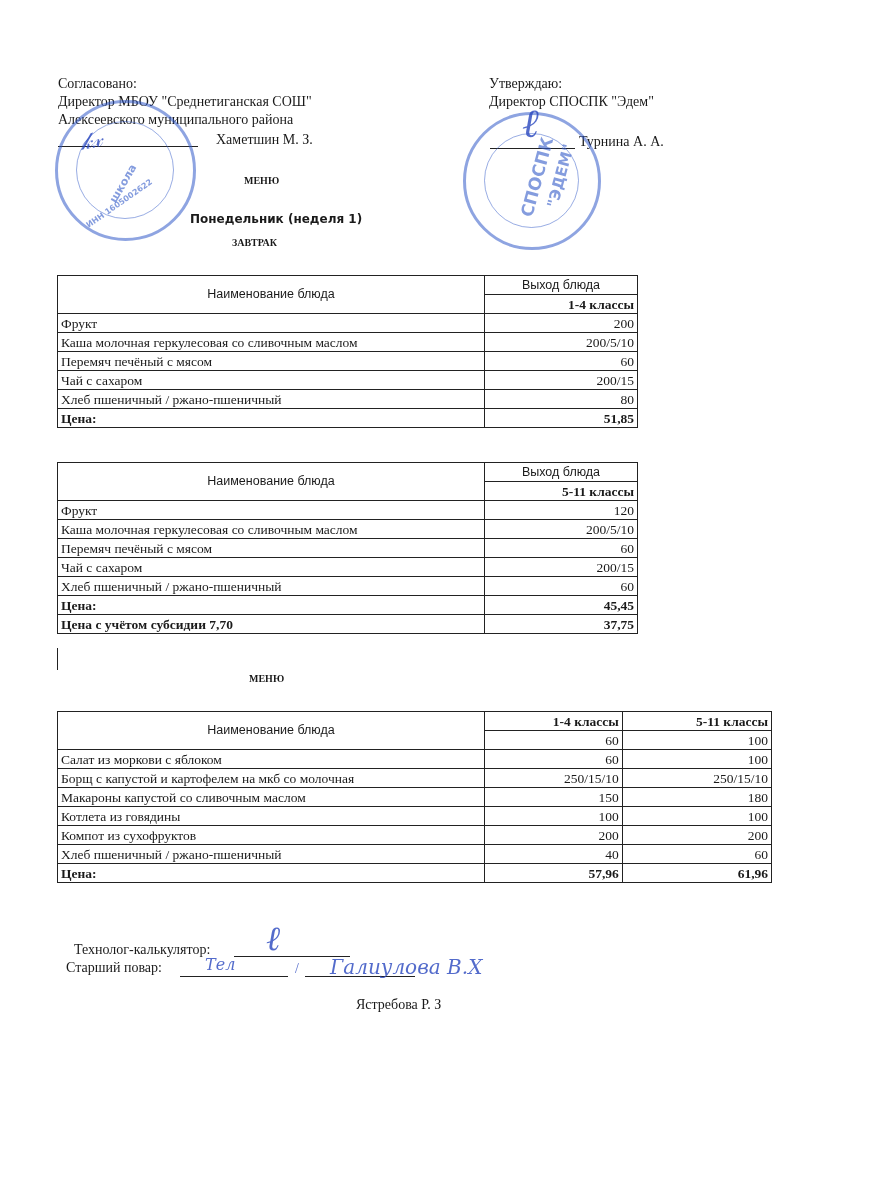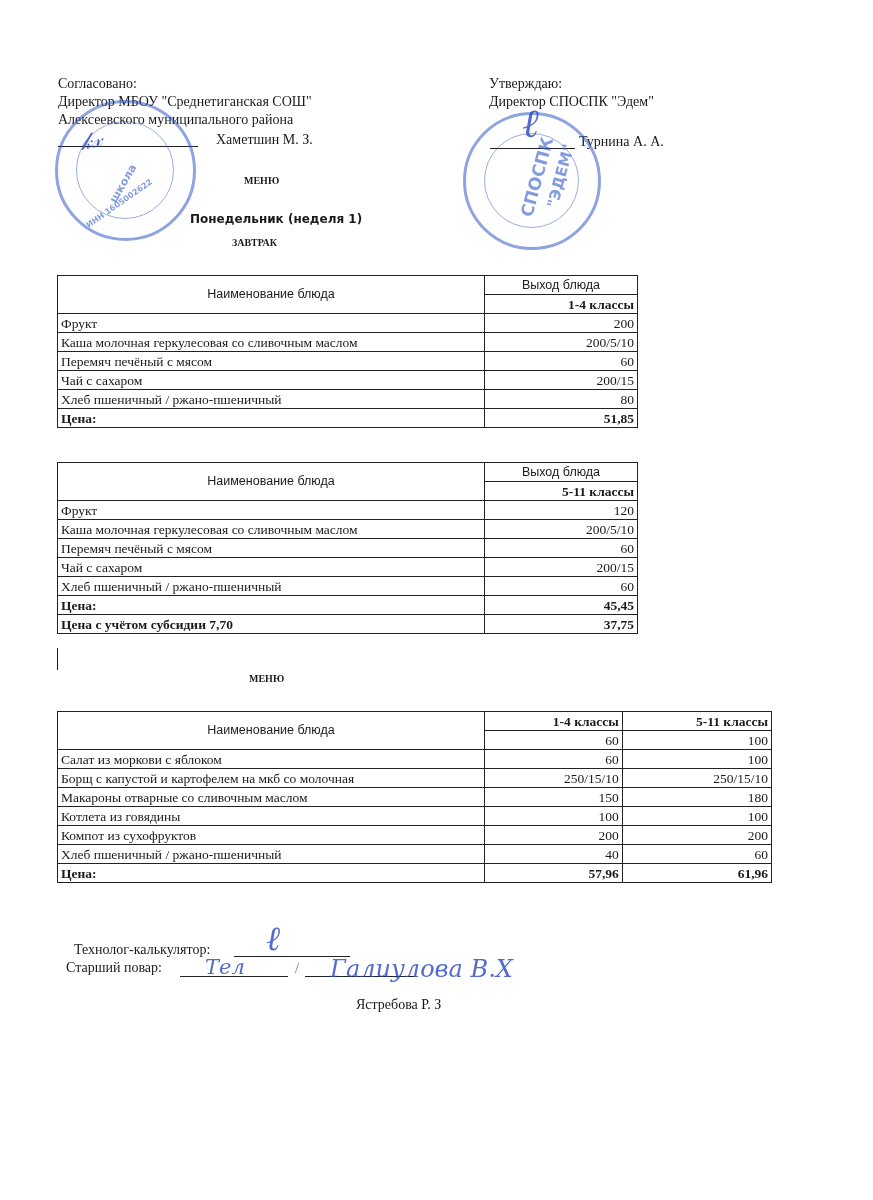--- a/index.html
+++ b/index.html
@@ -147,21 +147,21 @@
         <td>Салат из моркови с яблоком</td>
         <td class="c">60</td>
         <td class="c">100</td>
       </tr>
   <tr>
         <td>Борщ с капустой и картофелем на мкб со молочная</td>
         <td class="c">250/15/10</td>
         <td class="c">250/15/10</td>
       </tr>
   <tr>
-        <td>Макароны отварные со сливочным маслом</td>
+        <td>Макароны капустой со сливочным маслом</td>
         <td class="c">150</td>
         <td class="c">180</td>
       </tr>
   <tr>
         <td>Котлета из говядины</td>
         <td class="c">100</td>
         <td class="c">100</td>
       </tr>
   <tr>
         <td>Компот из сухофруктов</td>
@@ -181,16 +181,16 @@
 </tbody>
   </table>
 
 <div class="abs hdr" style="left:74px;top:942px;">Технолог-калькулятор:</div>
 <div class="line" style="left:234px;top:956px;width:116px;"></div>
 <div class="abs hdr" style="left:356px;top:997px;">Ястребова Р. З</div>
 <div class="sig" style="left:266px;top:918px;font-size:34px;">ℓ</div>
 
 <div class="abs hdr" style="left:66px;top:960px;">Старший повар:</div>
 <div class="line" style="left:180px;top:976px;width:108px;"></div>
-<div class="sig" style="left:205px;top:955px;font-size:21px;">Тел</div>
+<div class="sig" style="left:205px;top:955px;font-size:16px;">Тел</div>
 <div class="abs hdr" style="left:295px;top:961px;color:rgba(40,70,190,0.8);">/</div>
 <div class="line" style="left:305px;top:976px;width:110px;"></div>
-<div class="sig" style="left:330px;top:955px;font-size:24px;">Галиулова В.Х</div>
+<div class="sig" style="left:330px;top:955px;font-size:20px;">Галиулова В.Х</div>
 
 </body></html>

